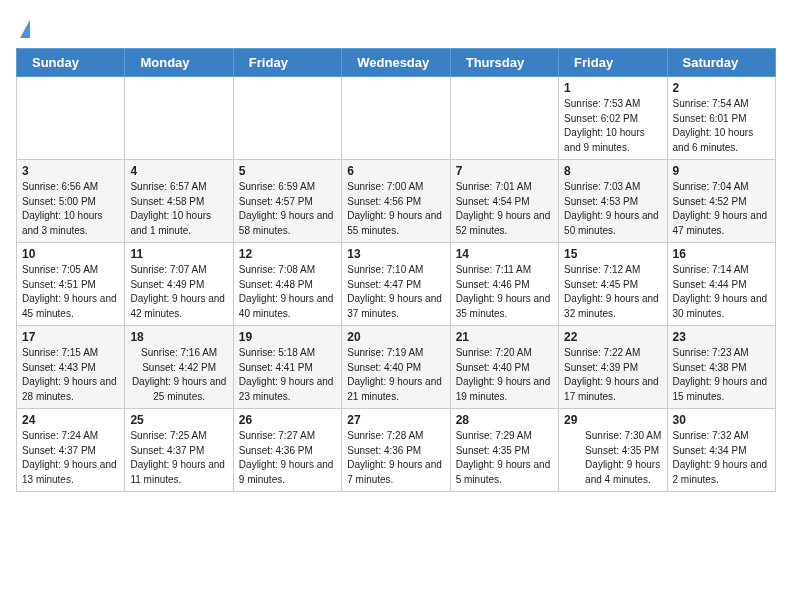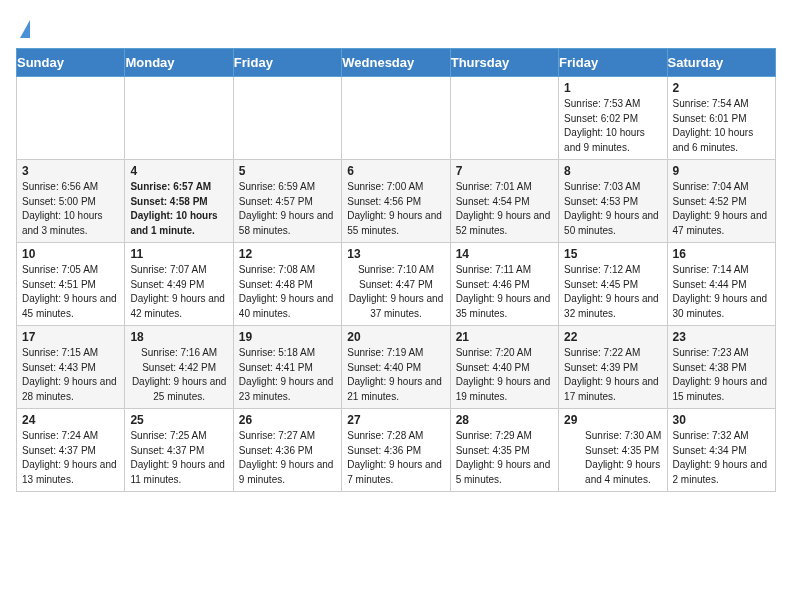--- a/index.html
+++ b/index.html
@@ -54,21 +54,21 @@
     .calendar {
       width: 100%;
       border-collapse: collapse;
       border: 1px solid #ccc;
     }
     .calendar th {
       background: #3b7fc4;
       color: #fff;
       font-size: 13px;
       font-weight: bold;
-      padding: 6px 0;
+      padding: 6px 15px;
       text-align: left;
       border: 1px solid #5a9fd4;
     }
     .calendar td {
       vertical-align: top;
       border: 1px solid #ccc;
       padding: 4px 5px;
       font-size: 10.5px;
       color: #222;
       width: 108px;
@@ -150,21 +150,21 @@
       </tr>
       <tr>
         <td>
           <span class="day-num">3</span>
           <div class="day-info" style="white-space: pre-line;">Sunrise: 6:56 AM
 Sunset: 5:00 PM
 Daylight: 10 hours and 3 minutes.</div>
         </td>
         <td>
           <span class="day-num">4</span>
-          <div class="day-info" style="white-space: pre-line; font-weight: bold;">Sunrise: 6:57 AM
+          <div class="day-info" style="white-space: pre-line;">Sunrise: 6:57 AM
 Sunset: 4:58 PM
 Daylight: 10 hours and 1 minute.</div>
         </td>
         <td>
           <span class="day-num">5</span>
           <div class="day-info" style="white-space: pre-line;">Sunrise: 6:59 AM
 Sunset: 4:57 PM
 Daylight: 9 hours and 58 minutes.</div>
         </td>
         <td>
@@ -206,21 +206,21 @@
 Daylight: 9 hours and 42 minutes.</div>
         </td>
         <td>
           <span class="day-num">12</span>
           <div class="day-info" style="white-space: pre-line;">Sunrise: 7:08 AM
 Sunset: 4:48 PM
 Daylight: 9 hours and 40 minutes.</div>
         </td>
         <td>
           <span class="day-num">13</span>
-          <div class="day-info" style="white-space: pre-line; text-align: center;">Sunrise: 7:10 AM
+          <div class="day-info" style="white-space: pre-line;">Sunrise: 7:10 AM
 Sunset: 4:47 PM
 Daylight: 9 hours and 37 minutes.</div>
         </td>
         <td>
           <span class="day-num">14</span>
           <div class="day-info" style="white-space: pre-line;">Sunrise: 7:11 AM
 Sunset: 4:46 PM
 Daylight: 9 hours and 35 minutes.</div>
         </td>
         <td>

